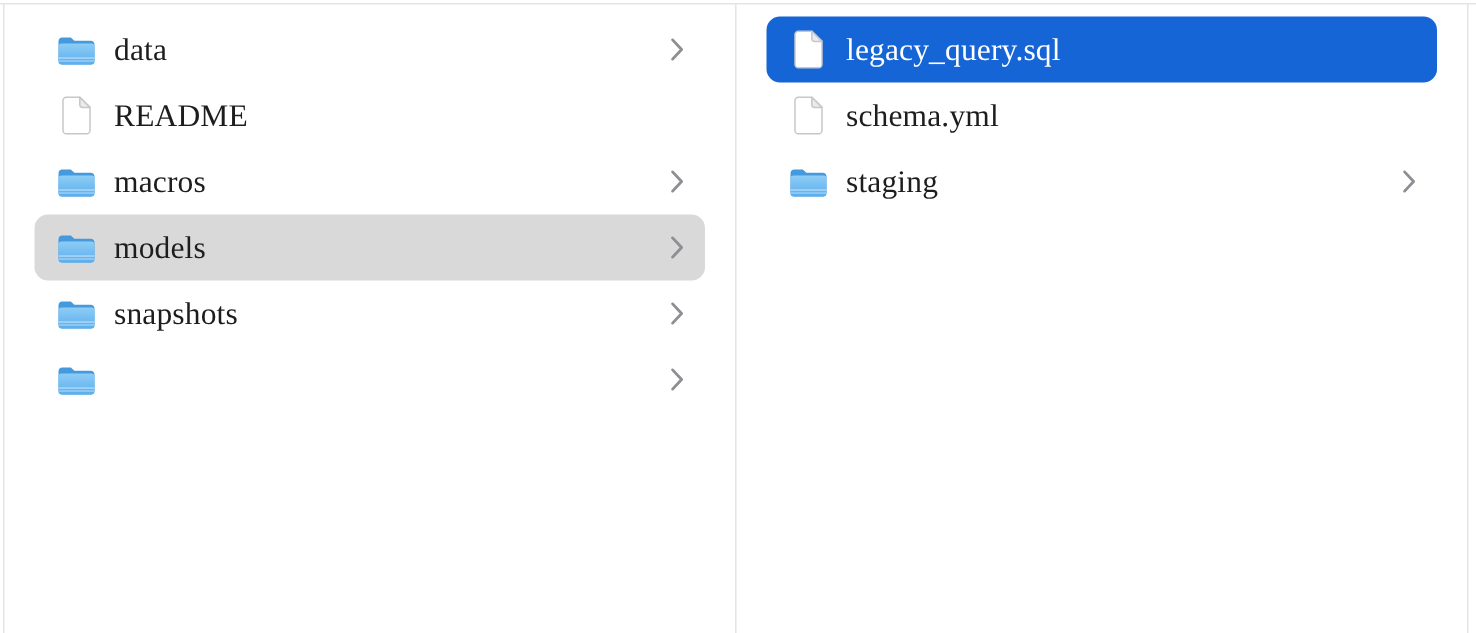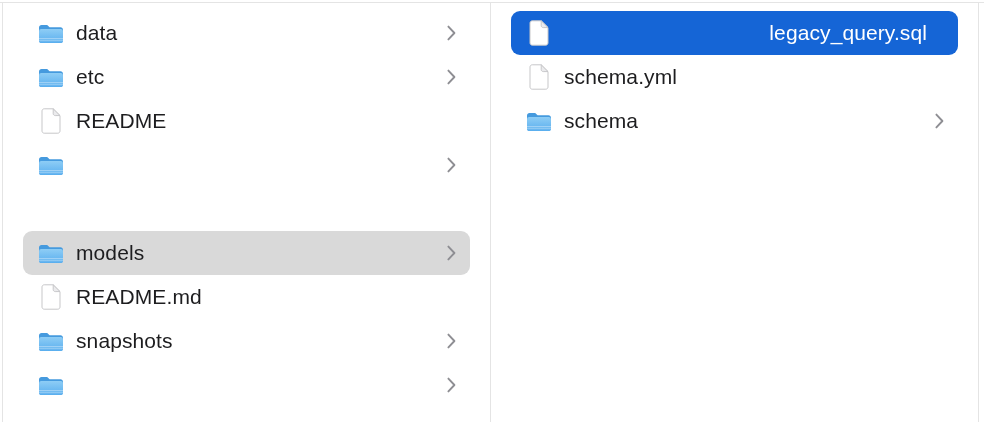--- a/index.html
+++ b/index.html
@@ -40,37 +40,38 @@
   .column.col-right { left: 491px; width: 487px; }
 
   .row {
     height: 44px;
     margin: 0 20px;
     border-radius: 9px;
     display: flex;
     align-items: center;
     padding: 0 14px 0 15px;
   }
-  .row.sel-gray { background: var(--selection-gray); margin-top: 44px; }
+  .row.sel-gray { background: var(--selection-gray); }
   .row.sel-blue { background: var(--selection-blue); }
 
   .icon-wrap {
     width: 26px; height: 28px; flex: 0 0 26px;
     display: flex; align-items: center; justify-content: center;
     margin-right: 12px;
   }
   .label {
     font-size: 21px;
     color: var(--text);
     white-space: nowrap;
     overflow: hidden;
     flex: 1;
     letter-spacing: 0.1px;
-  }
-  .row.sel-blue .label { color: var(--text-selected); text-align: right; }
+    font-family: Liberation Serif, serif;
+  }
+  .row.sel-blue .label { color: var(--text-selected); }
 
   .chevron {
     margin-left: auto;
     display: flex; align-items: center;
     padding-left: 8px;
   }
 </style>
 </head>
 <body>
 
@@ -98,43 +99,20 @@
     </span>
     <span class="label">data</span>
     <span class="chevron" style="visibility: visible;">
       <svg width="9" height="16" viewBox="0 0 9 16" aria-hidden="true">
         <path d="M1.4 1.6 L7.4 8 L1.4 14.4" fill="none" stroke="#8e8e93" stroke-width="1.9" stroke-linecap="round" stroke-linejoin="round"></path>
       </svg>
     </span>
   </div>
     <div class="row">
     <span class="icon-wrap">
-      <svg width="26" height="22" viewBox="0 0 26 22" aria-hidden="true">
-        <defs>
-          <linearGradient id="fgrad" x1="0" y1="0" x2="0" y2="1">
-            <stop offset="0" stop-color="#8ecdf5"></stop>
-            <stop offset="1" stop-color="#59aeee"></stop>
-          </linearGradient>
-        </defs>
-        <path d="M1 5.5 C1 4.1 2.1 3 3.5 3 H9.2 L11.6 5.2 H22.5 C23.9 5.2 25 6.3 25 7.7 V18.5 C25 19.9 23.9 21 22.5 21 H3.5 C2.1 21 1 19.9 1 18.5 Z" fill="#459ade"></path>
-        <rect x="1" y="7" width="24" height="14" rx="2.2" fill="url(#fgrad)"></rect>
-        <rect x="1" y="16.2" width="24" height="1" fill="#ffffff" opacity="0.45"></rect>
-        <rect x="1" y="18.2" width="24" height="1" fill="#ffffff" opacity="0.35"></rect>
-      </svg>
-
-    </span>
-    <span class="label">etc</span>
-    <span class="chevron" style="visibility: visible;">
-      <svg width="9" height="16" viewBox="0 0 9 16" aria-hidden="true">
-        <path d="M1.4 1.6 L7.4 8 L1.4 14.4" fill="none" stroke="#8e8e93" stroke-width="1.9" stroke-linecap="round" stroke-linejoin="round"></path>
-      </svg>
-    </span>
-  </div>
-    <div class="row">
-    <span class="icon-wrap">
 
       <svg width="20" height="26" viewBox="0 0 20 26" aria-hidden="true">
         <path d="M3.2 0.8 H12.2 L19 7.6 V23 C19 24.2 18 25.2 16.8 25.2 H3.2 C2 25.2 1 24.2 1 23 V3 C1 1.8 2 0.8 3.2 0.8 Z" fill="#ffffff" stroke="#c7c7c9" stroke-width="1"></path>
         <path d="M12.2 0.8 V5.6 C12.2 6.7 13.1 7.6 14.2 7.6 H19 Z" fill="#ebebed" stroke="#c7c7c9" stroke-width="1" stroke-linejoin="round"></path>
       </svg>
     </span>
     <span class="label">README</span>
     <span class="chevron" style="visibility: hidden;">
       <svg width="9" height="16" viewBox="0 0 9 16" aria-hidden="true">
         <path d="M1.4 1.6 L7.4 8 L1.4 14.4" fill="none" stroke="#8e8e93" stroke-width="1.9" stroke-linecap="round" stroke-linejoin="round"></path>
@@ -150,20 +128,21 @@
             <stop offset="1" stop-color="#59aeee"></stop>
           </linearGradient>
         </defs>
         <path d="M1 5.5 C1 4.1 2.1 3 3.5 3 H9.2 L11.6 5.2 H22.5 C23.9 5.2 25 6.3 25 7.7 V18.5 C25 19.9 23.9 21 22.5 21 H3.5 C2.1 21 1 19.9 1 18.5 Z" fill="#459ade"></path>
         <rect x="1" y="7" width="24" height="14" rx="2.2" fill="url(#fgrad)"></rect>
         <rect x="1" y="16.2" width="24" height="1" fill="#ffffff" opacity="0.45"></rect>
         <rect x="1" y="18.2" width="24" height="1" fill="#ffffff" opacity="0.35"></rect>
       </svg>
 
     </span>
+    <span class="label">macros</span>
     <span class="chevron" style="visibility: visible;">
       <svg width="9" height="16" viewBox="0 0 9 16" aria-hidden="true">
         <path d="M1.4 1.6 L7.4 8 L1.4 14.4" fill="none" stroke="#8e8e93" stroke-width="1.9" stroke-linecap="round" stroke-linejoin="round"></path>
       </svg>
     </span>
   </div>
     <div class="row sel-gray">
     <span class="icon-wrap">
       <svg width="26" height="22" viewBox="0 0 26 22" aria-hidden="true">
         <defs>
@@ -180,104 +159,89 @@
 
     </span>
     <span class="label">models</span>
     <span class="chevron" style="visibility: visible;">
       <svg width="9" height="16" viewBox="0 0 9 16" aria-hidden="true">
         <path d="M1.4 1.6 L7.4 8 L1.4 14.4" fill="none" stroke="#8e8e93" stroke-width="1.9" stroke-linecap="round" stroke-linejoin="round"></path>
       </svg>
     </span>
   </div>
     <div class="row">
+    <span class="icon-wrap">
+      <svg width="26" height="22" viewBox="0 0 26 22" aria-hidden="true">
+        <defs>
+          <linearGradient id="fgrad" x1="0" y1="0" x2="0" y2="1">
+            <stop offset="0" stop-color="#8ecdf5"></stop>
+            <stop offset="1" stop-color="#59aeee"></stop>
+          </linearGradient>
+        </defs>
+        <path d="M1 5.5 C1 4.1 2.1 3 3.5 3 H9.2 L11.6 5.2 H22.5 C23.9 5.2 25 6.3 25 7.7 V18.5 C25 19.9 23.9 21 22.5 21 H3.5 C2.1 21 1 19.9 1 18.5 Z" fill="#459ade"></path>
+        <rect x="1" y="7" width="24" height="14" rx="2.2" fill="url(#fgrad)"></rect>
+        <rect x="1" y="16.2" width="24" height="1" fill="#ffffff" opacity="0.45"></rect>
+        <rect x="1" y="18.2" width="24" height="1" fill="#ffffff" opacity="0.35"></rect>
+      </svg>
+
+    </span>
+    <span class="label">snapshots</span>
+    <span class="chevron" style="visibility: visible;">
+      <svg width="9" height="16" viewBox="0 0 9 16" aria-hidden="true">
+        <path d="M1.4 1.6 L7.4 8 L1.4 14.4" fill="none" stroke="#8e8e93" stroke-width="1.9" stroke-linecap="round" stroke-linejoin="round"></path>
+      </svg>
+    </span>
+  </div>
+    <div class="row">
+    <span class="icon-wrap">
+      <svg width="26" height="22" viewBox="0 0 26 22" aria-hidden="true">
+        <defs>
+          <linearGradient id="fgrad" x1="0" y1="0" x2="0" y2="1">
+            <stop offset="0" stop-color="#8ecdf5"></stop>
+            <stop offset="1" stop-color="#59aeee"></stop>
+          </linearGradient>
+        </defs>
+        <path d="M1 5.5 C1 4.1 2.1 3 3.5 3 H9.2 L11.6 5.2 H22.5 C23.9 5.2 25 6.3 25 7.7 V18.5 C25 19.9 23.9 21 22.5 21 H3.5 C2.1 21 1 19.9 1 18.5 Z" fill="#459ade"></path>
+        <rect x="1" y="7" width="24" height="14" rx="2.2" fill="url(#fgrad)"></rect>
+        <rect x="1" y="16.2" width="24" height="1" fill="#ffffff" opacity="0.45"></rect>
+        <rect x="1" y="18.2" width="24" height="1" fill="#ffffff" opacity="0.35"></rect>
+      </svg>
+
+    </span>
+    <span class="chevron" style="visibility: visible;">
+      <svg width="9" height="16" viewBox="0 0 9 16" aria-hidden="true">
+        <path d="M1.4 1.6 L7.4 8 L1.4 14.4" fill="none" stroke="#8e8e93" stroke-width="1.9" stroke-linecap="round" stroke-linejoin="round"></path>
+      </svg>
+    </span>
+  </div>
+  </div>
+<div class="column col-right">
+    <div class="row sel-blue">
     <span class="icon-wrap">
 
       <svg width="20" height="26" viewBox="0 0 20 26" aria-hidden="true">
         <path d="M3.2 0.8 H12.2 L19 7.6 V23 C19 24.2 18 25.2 16.8 25.2 H3.2 C2 25.2 1 24.2 1 23 V3 C1 1.8 2 0.8 3.2 0.8 Z" fill="#ffffff" stroke="#c7c7c9" stroke-width="1"></path>
         <path d="M12.2 0.8 V5.6 C12.2 6.7 13.1 7.6 14.2 7.6 H19 Z" fill="#ebebed" stroke="#c7c7c9" stroke-width="1" stroke-linejoin="round"></path>
       </svg>
     </span>
-    <span class="label">README.md</span>
+    <span class="label">legacy_query.sql</span>
     <span class="chevron" style="visibility: hidden;">
       <svg width="9" height="16" viewBox="0 0 9 16" aria-hidden="true">
         <path d="M1.4 1.6 L7.4 8 L1.4 14.4" fill="none" stroke="#8e8e93" stroke-width="1.9" stroke-linecap="round" stroke-linejoin="round"></path>
       </svg>
     </span>
   </div>
     <div class="row">
-    <span class="icon-wrap">
-      <svg width="26" height="22" viewBox="0 0 26 22" aria-hidden="true">
-        <defs>
-          <linearGradient id="fgrad" x1="0" y1="0" x2="0" y2="1">
-            <stop offset="0" stop-color="#8ecdf5"></stop>
-            <stop offset="1" stop-color="#59aeee"></stop>
-          </linearGradient>
-        </defs>
-        <path d="M1 5.5 C1 4.1 2.1 3 3.5 3 H9.2 L11.6 5.2 H22.5 C23.9 5.2 25 6.3 25 7.7 V18.5 C25 19.9 23.9 21 22.5 21 H3.5 C2.1 21 1 19.9 1 18.5 Z" fill="#459ade"></path>
-        <rect x="1" y="7" width="24" height="14" rx="2.2" fill="url(#fgrad)"></rect>
-        <rect x="1" y="16.2" width="24" height="1" fill="#ffffff" opacity="0.45"></rect>
-        <rect x="1" y="18.2" width="24" height="1" fill="#ffffff" opacity="0.35"></rect>
-      </svg>
-
-    </span>
-    <span class="label">snapshots</span>
-    <span class="chevron" style="visibility: visible;">
-      <svg width="9" height="16" viewBox="0 0 9 16" aria-hidden="true">
-        <path d="M1.4 1.6 L7.4 8 L1.4 14.4" fill="none" stroke="#8e8e93" stroke-width="1.9" stroke-linecap="round" stroke-linejoin="round"></path>
-      </svg>
-    </span>
-  </div>
-    <div class="row">
-    <span class="icon-wrap">
-      <svg width="26" height="22" viewBox="0 0 26 22" aria-hidden="true">
-        <defs>
-          <linearGradient id="fgrad" x1="0" y1="0" x2="0" y2="1">
-            <stop offset="0" stop-color="#8ecdf5"></stop>
-            <stop offset="1" stop-color="#59aeee"></stop>
-          </linearGradient>
-        </defs>
-        <path d="M1 5.5 C1 4.1 2.1 3 3.5 3 H9.2 L11.6 5.2 H22.5 C23.9 5.2 25 6.3 25 7.7 V18.5 C25 19.9 23.9 21 22.5 21 H3.5 C2.1 21 1 19.9 1 18.5 Z" fill="#459ade"></path>
-        <rect x="1" y="7" width="24" height="14" rx="2.2" fill="url(#fgrad)"></rect>
-        <rect x="1" y="16.2" width="24" height="1" fill="#ffffff" opacity="0.45"></rect>
-        <rect x="1" y="18.2" width="24" height="1" fill="#ffffff" opacity="0.35"></rect>
-      </svg>
-
-    </span>
-    <span class="chevron" style="visibility: visible;">
-      <svg width="9" height="16" viewBox="0 0 9 16" aria-hidden="true">
-        <path d="M1.4 1.6 L7.4 8 L1.4 14.4" fill="none" stroke="#8e8e93" stroke-width="1.9" stroke-linecap="round" stroke-linejoin="round"></path>
-      </svg>
-    </span>
-  </div>
-  </div>
-<div class="column col-right">
-    <div class="row sel-blue">
     <span class="icon-wrap">
 
       <svg width="20" height="26" viewBox="0 0 20 26" aria-hidden="true">
         <path d="M3.2 0.8 H12.2 L19 7.6 V23 C19 24.2 18 25.2 16.8 25.2 H3.2 C2 25.2 1 24.2 1 23 V3 C1 1.8 2 0.8 3.2 0.8 Z" fill="#ffffff" stroke="#c7c7c9" stroke-width="1"></path>
         <path d="M12.2 0.8 V5.6 C12.2 6.7 13.1 7.6 14.2 7.6 H19 Z" fill="#ebebed" stroke="#c7c7c9" stroke-width="1" stroke-linejoin="round"></path>
       </svg>
     </span>
-    <span class="label">legacy_query.sql</span>
-    <span class="chevron" style="visibility: hidden;">
-      <svg width="9" height="16" viewBox="0 0 9 16" aria-hidden="true">
-        <path d="M1.4 1.6 L7.4 8 L1.4 14.4" fill="none" stroke="#8e8e93" stroke-width="1.9" stroke-linecap="round" stroke-linejoin="round"></path>
-      </svg>
-    </span>
-  </div>
-    <div class="row">
-    <span class="icon-wrap">
-
-      <svg width="20" height="26" viewBox="0 0 20 26" aria-hidden="true">
-        <path d="M3.2 0.8 H12.2 L19 7.6 V23 C19 24.2 18 25.2 16.8 25.2 H3.2 C2 25.2 1 24.2 1 23 V3 C1 1.8 2 0.8 3.2 0.8 Z" fill="#ffffff" stroke="#c7c7c9" stroke-width="1"></path>
-        <path d="M12.2 0.8 V5.6 C12.2 6.7 13.1 7.6 14.2 7.6 H19 Z" fill="#ebebed" stroke="#c7c7c9" stroke-width="1" stroke-linejoin="round"></path>
-      </svg>
-    </span>
     <span class="label">schema.yml</span>
     <span class="chevron" style="visibility: hidden;">
       <svg width="9" height="16" viewBox="0 0 9 16" aria-hidden="true">
         <path d="M1.4 1.6 L7.4 8 L1.4 14.4" fill="none" stroke="#8e8e93" stroke-width="1.9" stroke-linecap="round" stroke-linejoin="round"></path>
       </svg>
     </span>
   </div>
     <div class="row">
     <span class="icon-wrap">
       <svg width="26" height="22" viewBox="0 0 26 22" aria-hidden="true">
@@ -287,20 +251,20 @@
             <stop offset="1" stop-color="#59aeee"></stop>
           </linearGradient>
         </defs>
         <path d="M1 5.5 C1 4.1 2.1 3 3.5 3 H9.2 L11.6 5.2 H22.5 C23.9 5.2 25 6.3 25 7.7 V18.5 C25 19.9 23.9 21 22.5 21 H3.5 C2.1 21 1 19.9 1 18.5 Z" fill="#459ade"></path>
         <rect x="1" y="7" width="24" height="14" rx="2.2" fill="url(#fgrad)"></rect>
         <rect x="1" y="16.2" width="24" height="1" fill="#ffffff" opacity="0.45"></rect>
         <rect x="1" y="18.2" width="24" height="1" fill="#ffffff" opacity="0.35"></rect>
       </svg>
 
     </span>
-    <span class="label">schema</span>
+    <span class="label">staging</span>
     <span class="chevron" style="visibility: visible;">
       <svg width="9" height="16" viewBox="0 0 9 16" aria-hidden="true">
         <path d="M1.4 1.6 L7.4 8 L1.4 14.4" fill="none" stroke="#8e8e93" stroke-width="1.9" stroke-linecap="round" stroke-linejoin="round"></path>
       </svg>
     </span>
   </div>
   </div>
 
 </body></html>

